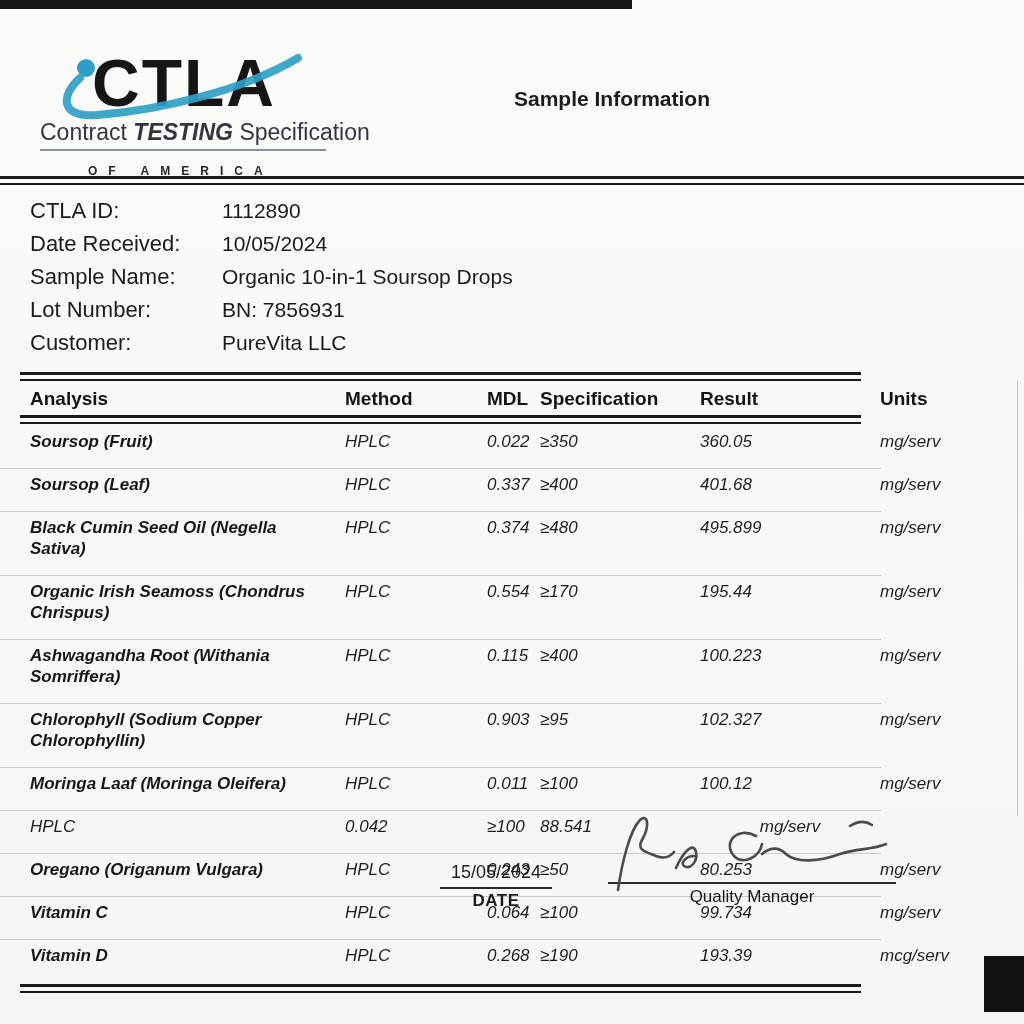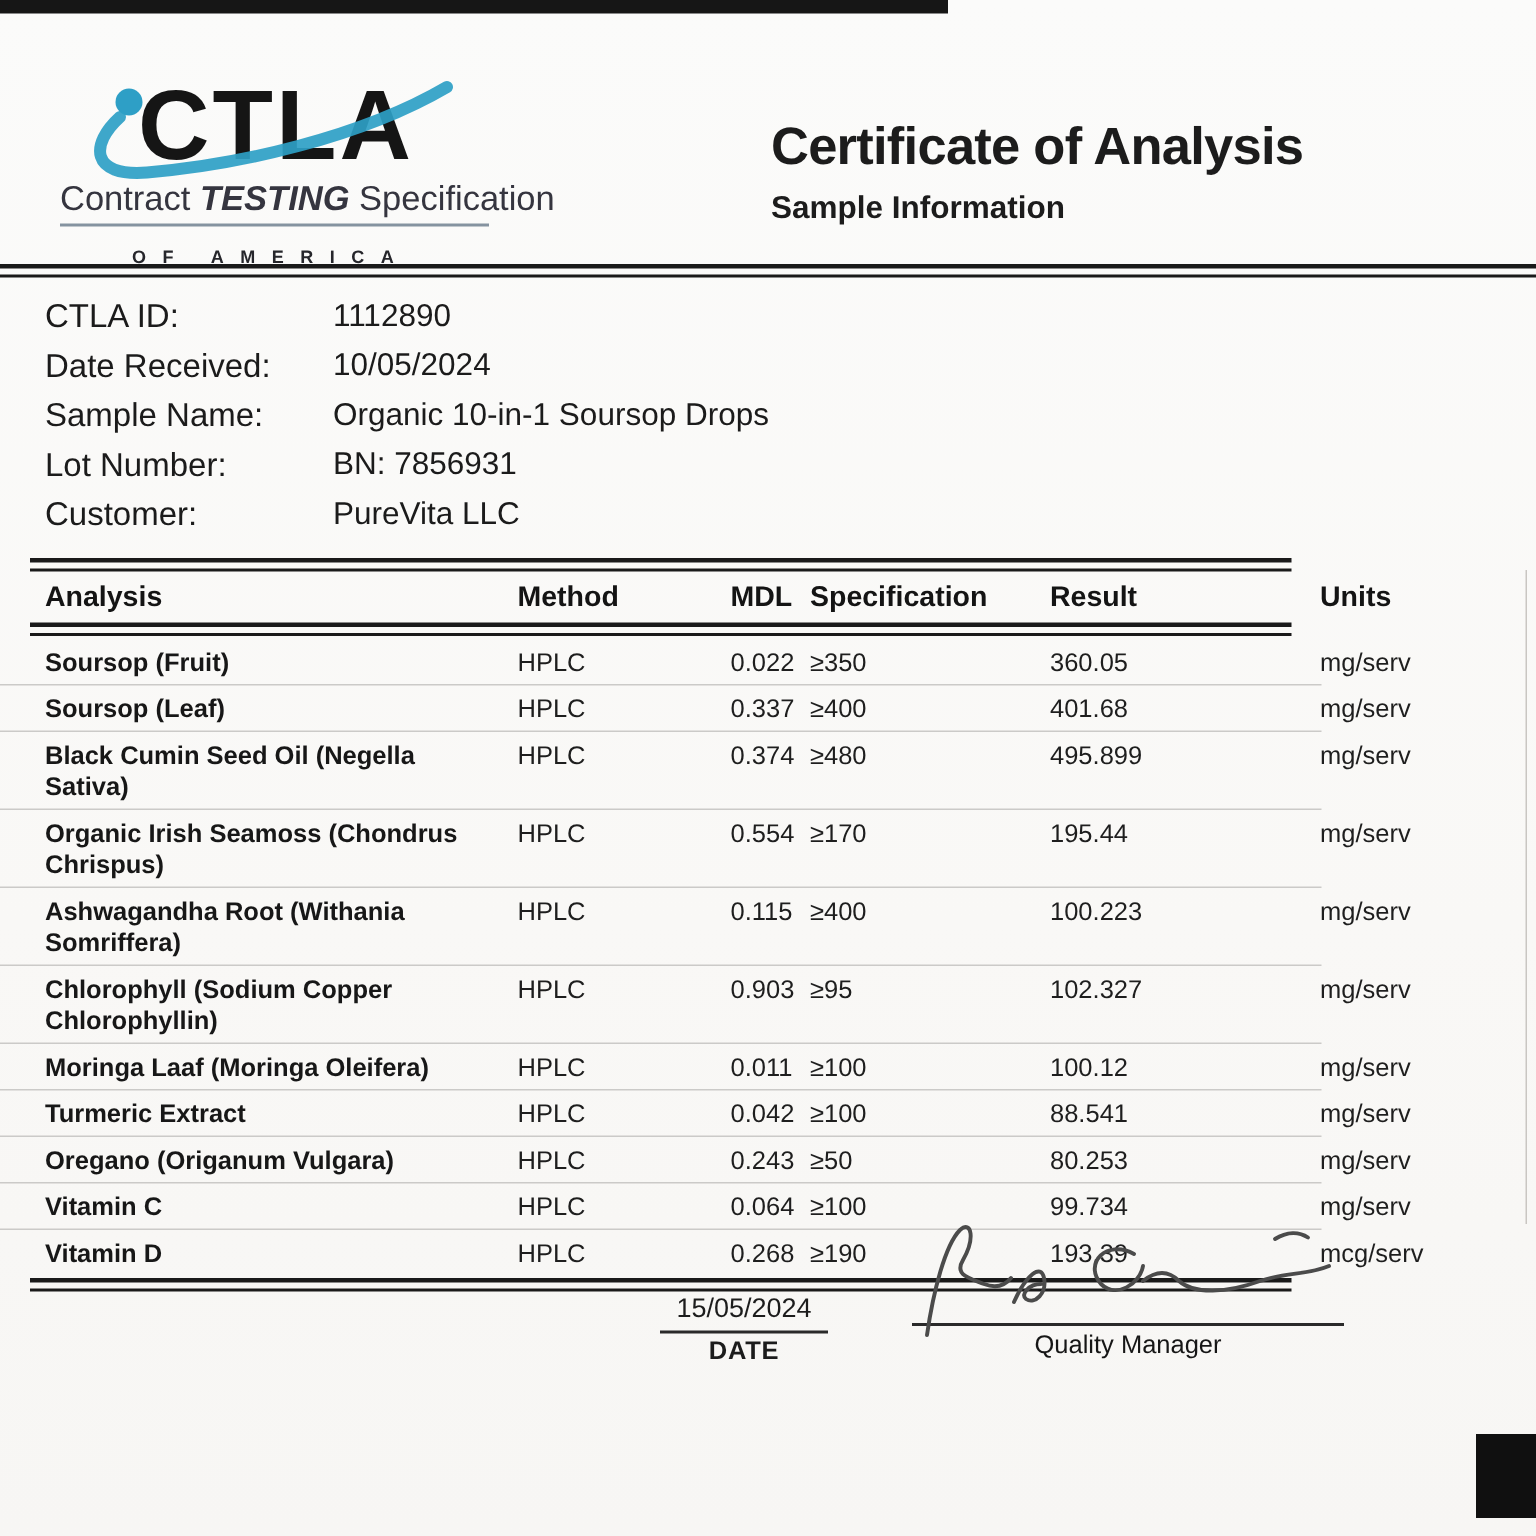--- a/index.html
+++ b/index.html
@@ -51,22 +51,22 @@
   
   .results{position:absolute;left:0;top:372px;width:881px;}
   .results .rule-top{margin:0 20px 0 20px;}
   .thead{display:grid;grid-template-columns:315px 142px 53px 160px 180px 1fr;
          padding:7px 34px 5px 30px;align-items:end;}
   .thead .h{font-size:19px;font-weight:700;color:#141414;}
   .h-units{text-align:center;}
   .rule-head{margin:0 20px;}
   .tbody{padding:2px 0 0 0;}
   .trow{display:grid;grid-template-columns:315px 142px 53px 160px 180px 1fr;
-        padding:4px 34px 4px 30px;align-items:start;border-bottom:1px solid #cbcac8;
-        min-height:20px;}
+        padding:4px 34px 16px 30px;align-items:start;border-bottom:1px solid #cbcac8;
+        min-height:20px;font-style:italic;}
   .trow:last-child{border-bottom:none;}
   .td{font-size:17px;line-height:21px;color:#1e1e1e;padding-top:1px;}
   .td-analysis{font-weight:700;color:#171717;padding-right:14px;}
   .td-units{text-align:center;}
   .rule-bottom{margin:2px 20px 0 20px;}
 
   
   .footer-notes{position:absolute;left:30px;top:824px;font-size:17px;line-height:22px;color:#181818;}
   .footer-notes .n1{font-weight:400;}
   .date-block{position:absolute;left:440px;top:862px;width:112px;text-align:center;}
@@ -92,21 +92,20 @@
     <svg class="logo-swoosh" viewBox="0 0 300 118" xmlns="http://www.w3.org/2000/svg">
       <circle cx="46" cy="16" r="9" fill="#2e9fc6"></circle>
       <path d="M40,26 C20,44 20,66 58,63 C118,58 200,40 258,6" fill="none" stroke="#2e9fc6" stroke-width="8" stroke-linecap="round" opacity="0.92"></path>
     </svg>
     <div class="logo-line1"><span>Contract </span><span class="b">TESTING</span><span> Specification</span></div>
     <div class="logo-rule"></div>
     <div class="logo-line2">OF AMERICA</div>
   </div>
 
   <div class="title-block">
-    <div class="doc-title">Certificate of Analysis</div>
     <div class="doc-subtitle">Sample Information</div>
   </div>
 
   <div class="dbl-rule rule-main"></div>
 
   <div class="sample-info">
 
       <div class="info-row">
         <div class="info-label">CTLA ID:</div>
         <div class="info-value">1112890</div>
@@ -203,21 +202,20 @@
         <div class="trow">
           <div class="td td-analysis">Moringa Laaf (Moringa Oleifera)</div>
           <div class="td">HPLC</div>
           <div class="td">0.011</div>
           <div class="td">≥100</div>
           <div class="td">100.12</div>
           <div class="td td-units">mg/serv</div>
         </div>
 
         <div class="trow">
-          <div class="td td-analysis">Turmeric Extract</div>
           <div class="td">HPLC</div>
           <div class="td">0.042</div>
           <div class="td">≥100</div>
           <div class="td">88.541</div>
           <div class="td td-units">mg/serv</div>
         </div>
 
         <div class="trow">
           <div class="td td-analysis">Oregano (Origanum Vulgara)</div>
           <div class="td">HPLC</div>

